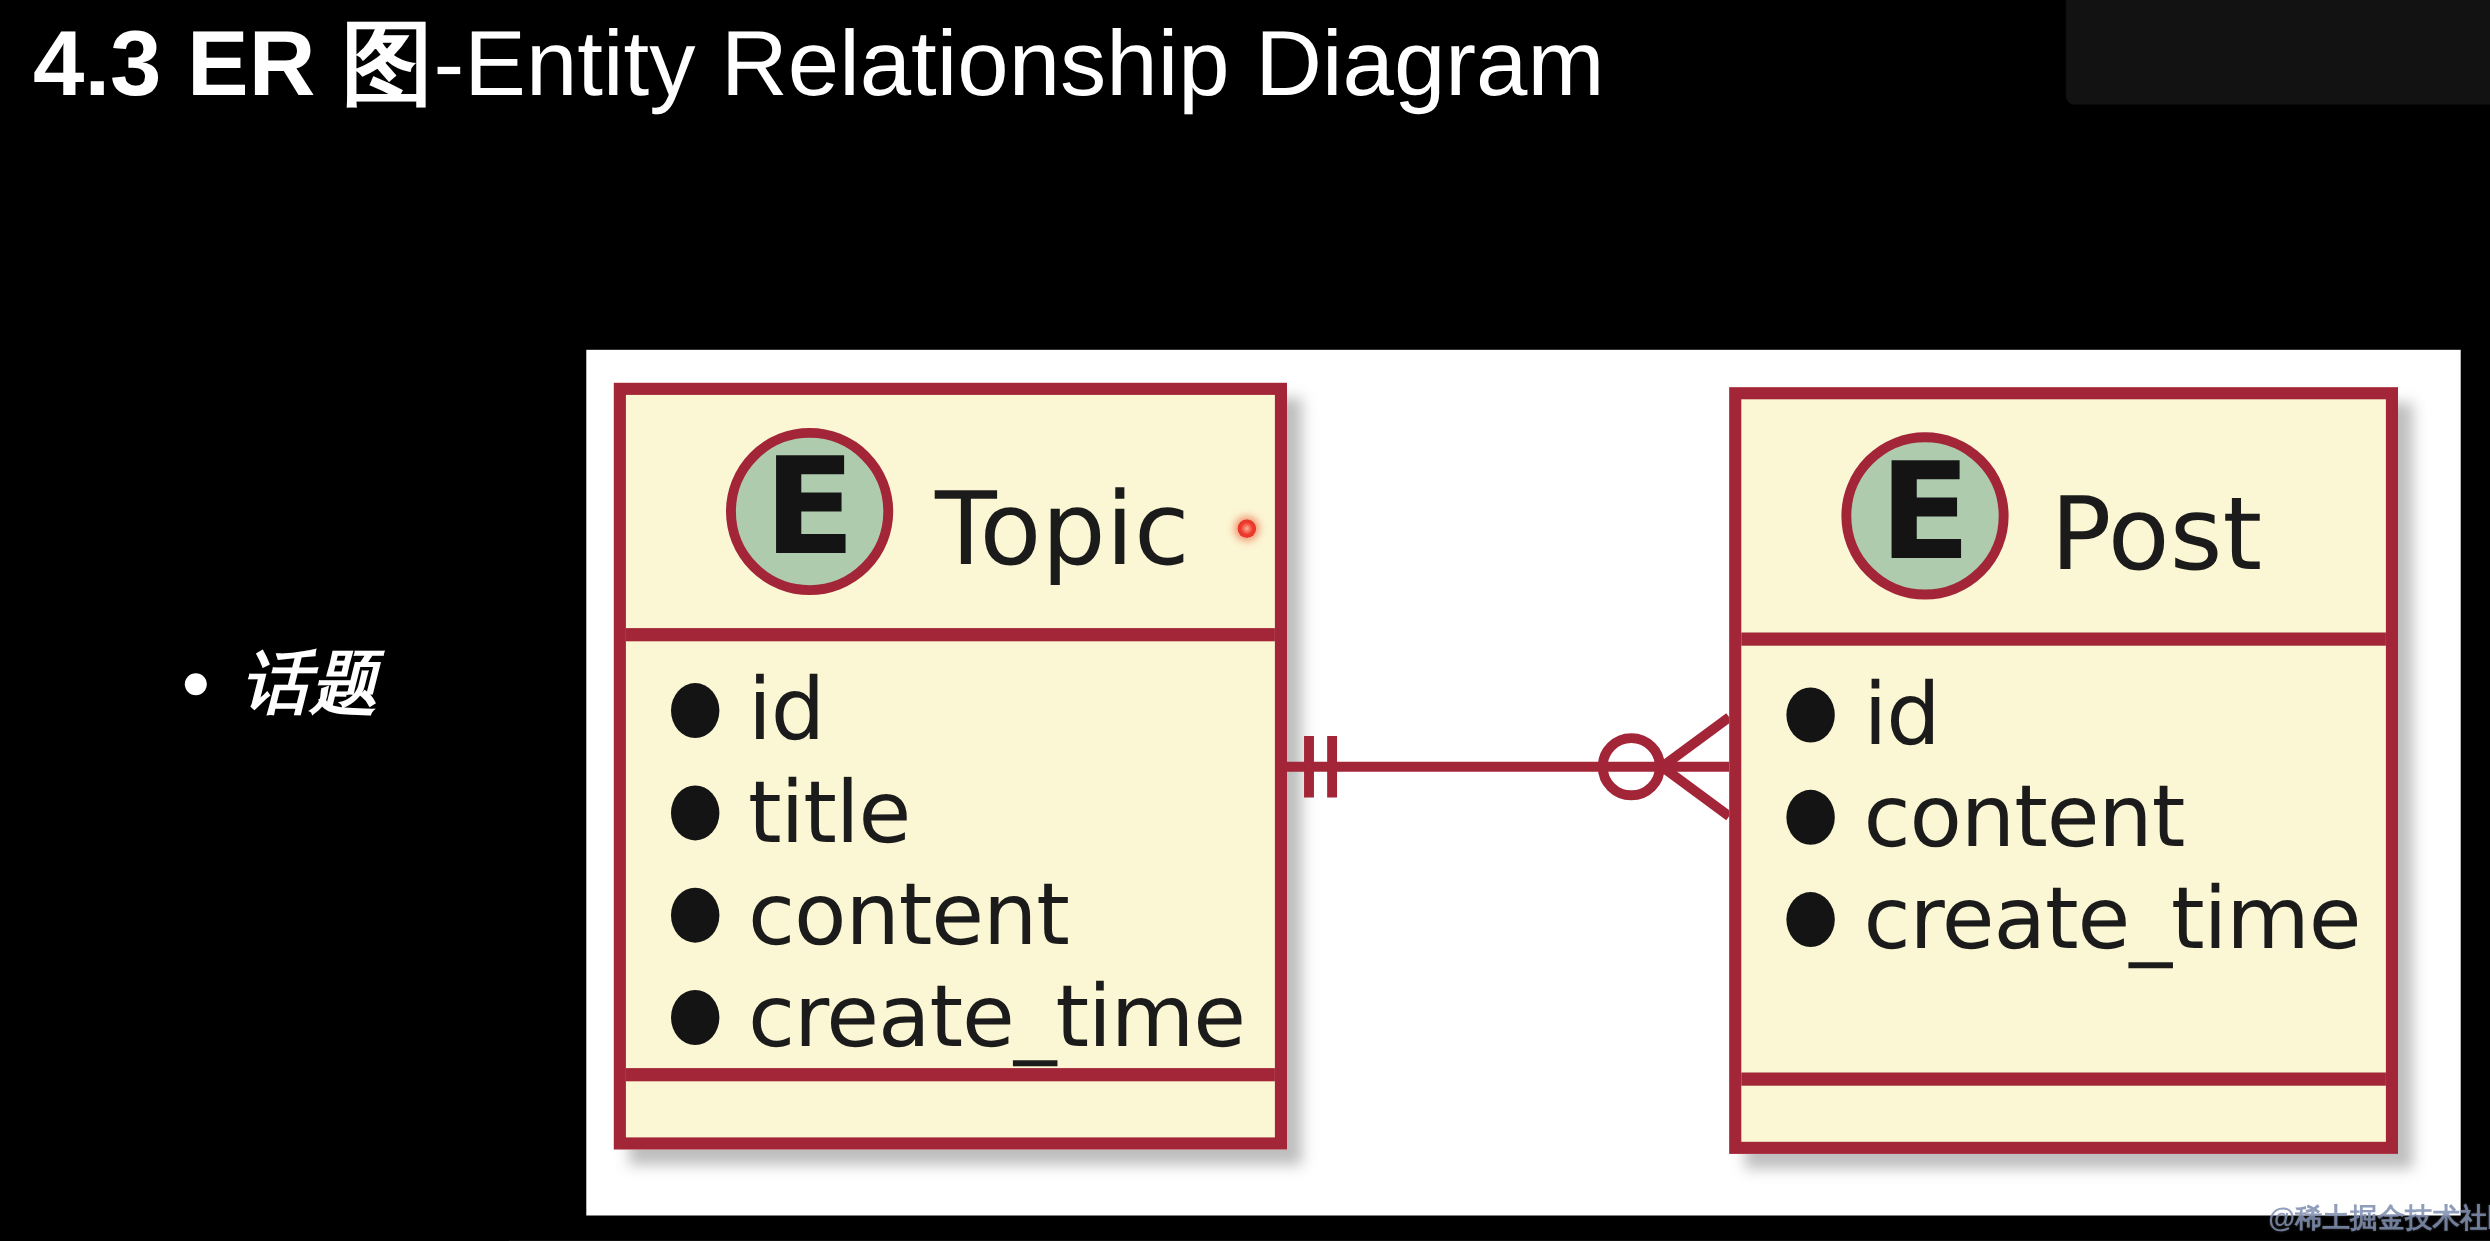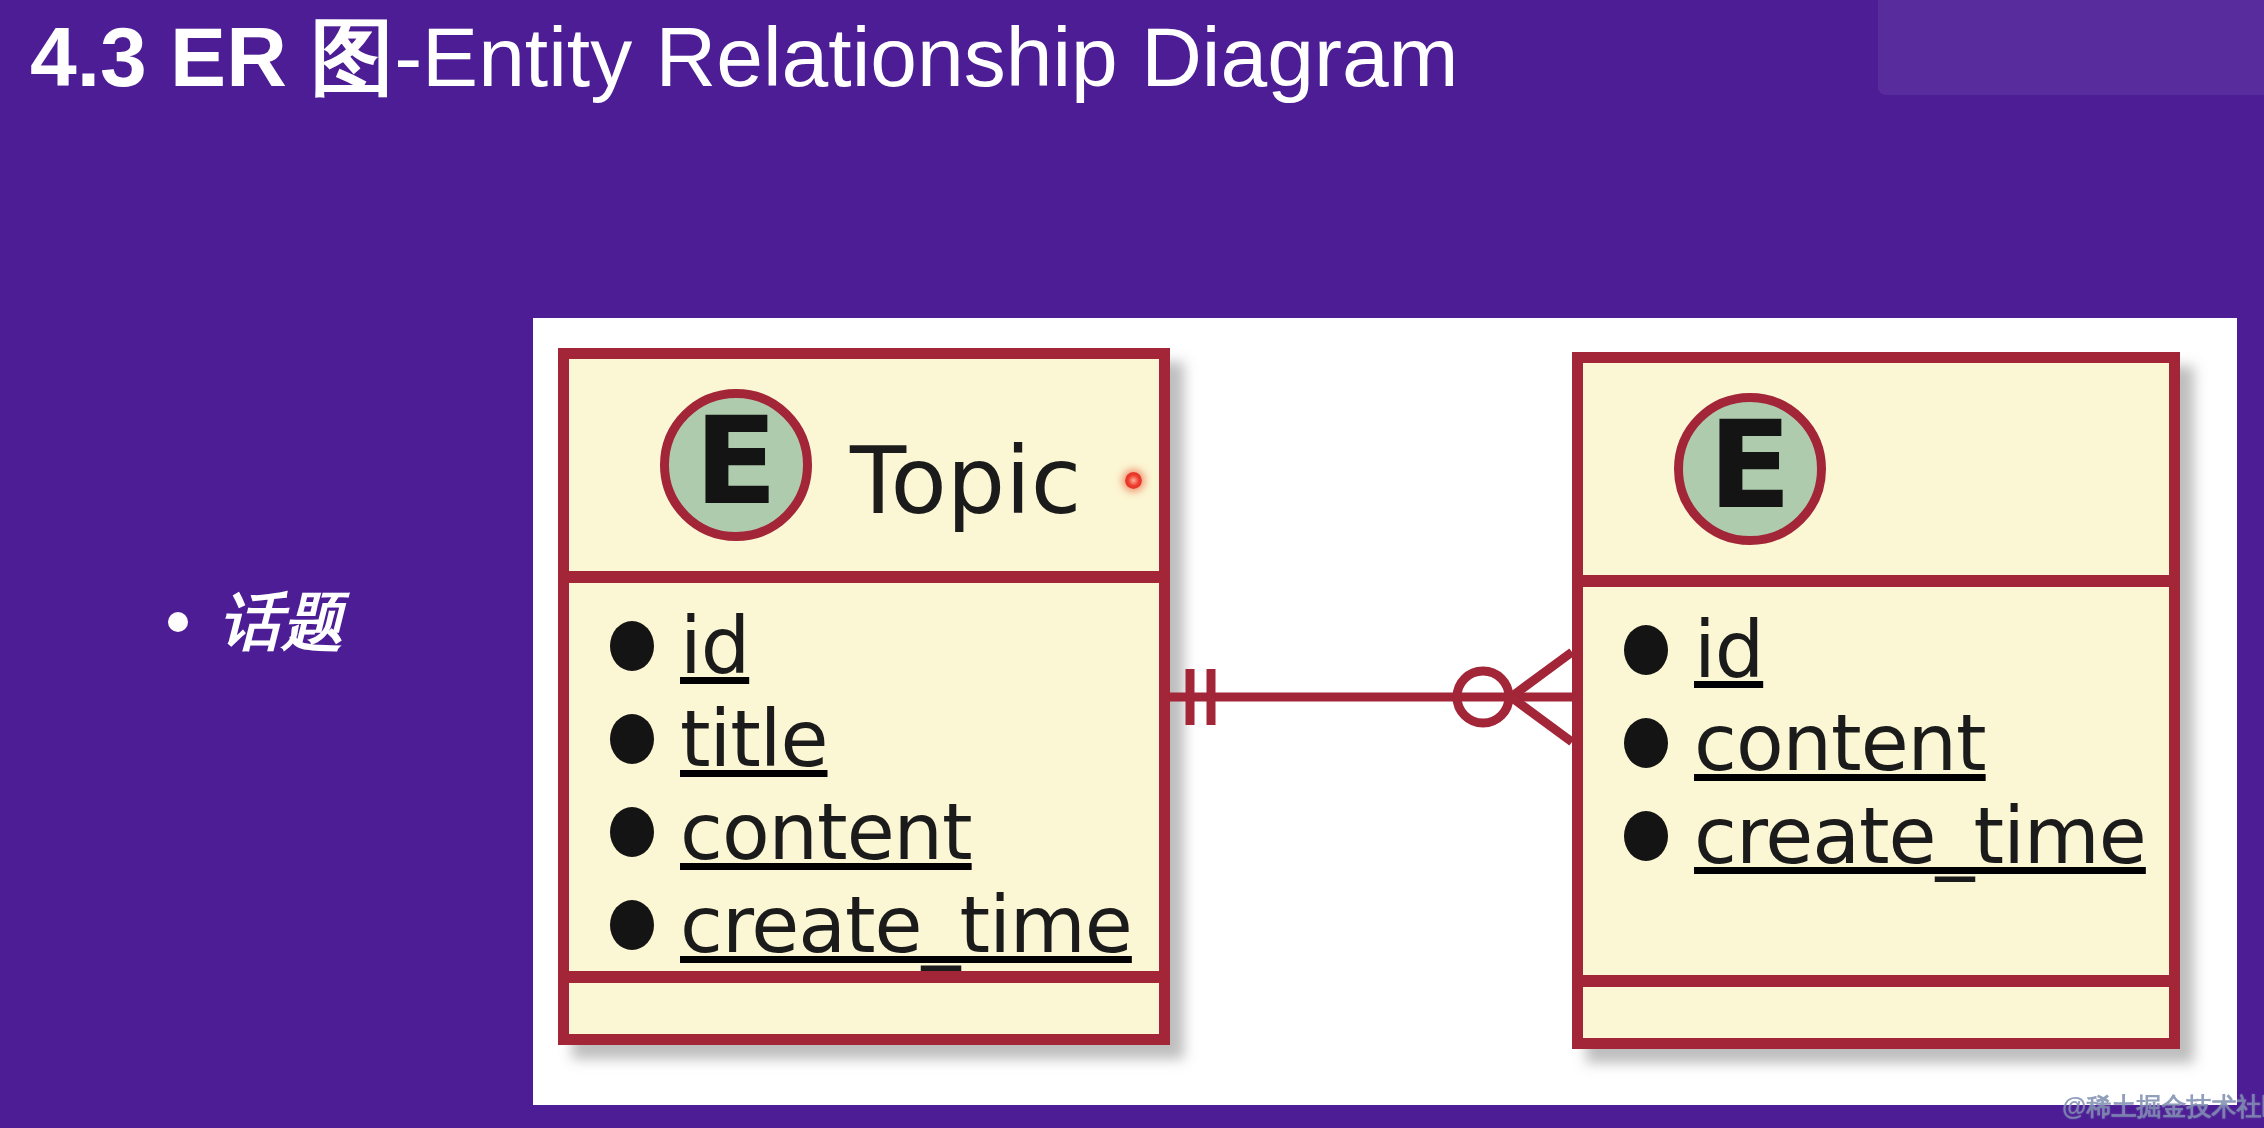--- a/index.html
+++ b/index.html
@@ -1,19 +1,19 @@
 <!DOCTYPE html>
 <html><head>
 <meta charset="utf-8">
 <style>
   html,body{margin:0;padding:0;background:#222;}
   .slide{
     position:relative;
     width:2264px;height:1128px;
-    background:#4c1d95;
+    background:#000000;
     overflow:hidden;
     font-family:"Liberation Sans", sans-serif;
   }
   
   .tr-glow{
     position:absolute;left:1878px;top:0;width:386px;height:95px;
     background:rgba(255,255,255,0.07);border-radius:0 0 0 8px;
   }
   
   .title{
@@ -69,21 +69,21 @@
     font-size:122px;font-weight:700;color:#141414;line-height:1;
     transform:translateY(-4px);
   }
   .entity-name{
     font-size:92px;color:#1b1b1b;line-height:1;white-space:nowrap;margin-top:33px;
   }
   .sep{height:12px;background:#A22538;flex:0 0 auto;}
   .entity-attrs{
     flex:0 0 auto;
     padding:16px 0 0 41px;
-    height:388px;box-sizing:border-box;text-decoration:underline;
+    height:388px;box-sizing:border-box;
   }
   .attr-row{height:93px;display:flex;align-items:center;gap:26px;}
   .attr-bullet{
     width:44px;height:50px;border-radius:50%;background:#141414;flex:0 0 auto;
   }
   .attr-label{
     font-size:78px;color:#1b1b1b;line-height:1;white-space:nowrap;letter-spacing:-1px;
   }
   .entity-footer{flex:1 1 auto;}
   
@@ -152,20 +152,21 @@
       </div>
       <div class="sep"></div>
       <div class="entity-footer"></div>
     </div>
 
     <div class="entity post">
       <div class="entity-header">
         <div class="e-circle">
           <span class="e-letter">E</span>
         </div>
+        <span class="entity-name">Post</span>
       </div>
       <div class="sep"></div>
       <div class="entity-attrs">
         <div class="attr-row">
           <span class="attr-bullet"></span>
           <span class="attr-label">id</span>
         </div>
         <div class="attr-row">
           <span class="attr-bullet"></span>
           <span class="attr-label">content</span>

